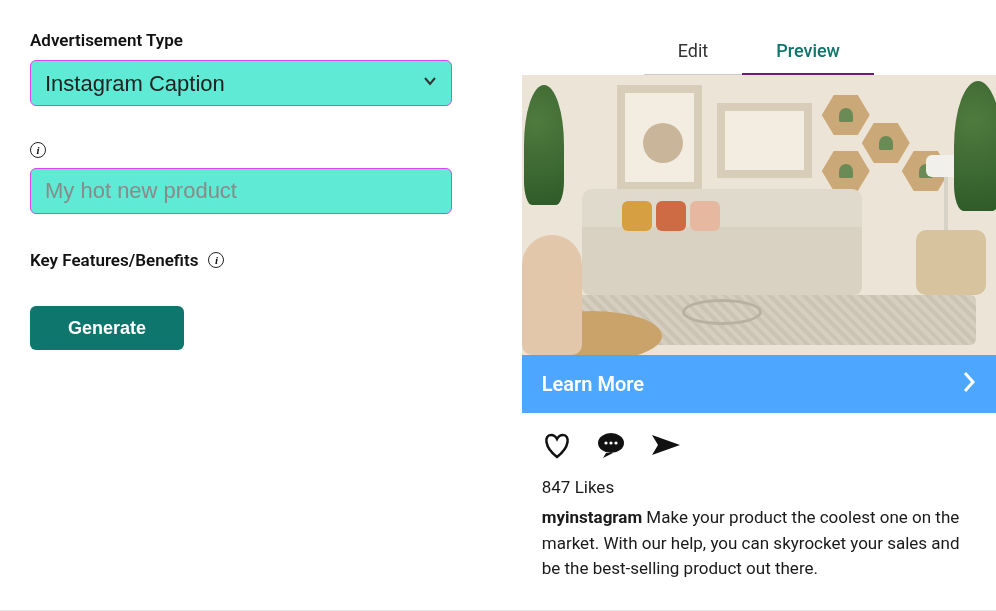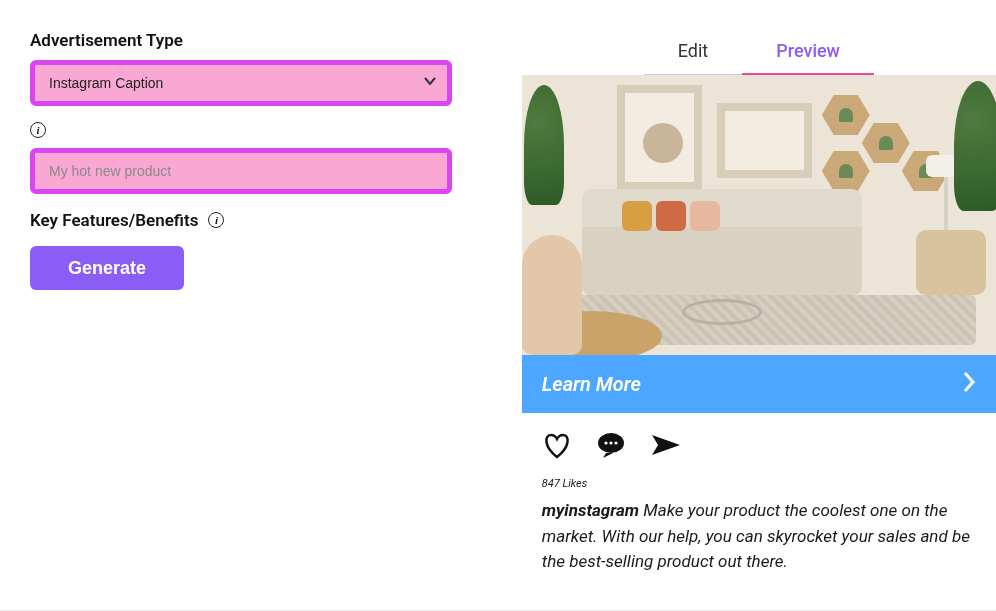--- a/index.html
+++ b/index.html
@@ -14,56 +14,56 @@
 .page {
   display: flex;
   padding: 30px 0 0 30px;
   gap: 40px;
   border-bottom: 1px solid #e5e5e5;
   height: 611px;
 }
 .left-col { width: 450px; }
 .right-col { width: 506px; margin-left: 30px; }
 
-.form-group { margin-bottom: 16px; }
+.form-group { margin-bottom: 36px; }
 .form-label {
   font-size: 17px;
   font-weight: 600;
   color: #111;
   display: flex;
   align-items: center;
   gap: 10px;
   margin-bottom: 10px;
 }
 .info-circle {
   display:inline-flex; align-items:center; justify-content:center;
   width:16px; height:16px; border:1.5px solid #222; border-radius:50%;
   font-size:11px; font-family: Georgia, serif; font-style: italic; font-weight:600;
   line-height:1;
 }
 .select-wrap { position: relative; }
 select.form-control, input.form-control {
   width: 100%;
   height: 46px;
-  border: 5px solid #d946ef;
+  border: 1px solid #d946ef;
   border-radius: 6px;
   padding: 0 14px;
-  font-size: 14px;
-  background: #f9a8d4;
+  font-size: 22px;
+  background: #5eead4;
   color: #222;
   appearance: none;
   outline: none;
 }
 input.form-control::placeholder { color: #8a8a8a; }
 .chev-down {
   position: absolute; right: 14px; top: 50%; transform: translateY(-50%);
   pointer-events: none;
 }
 .btn-primary {
-  background: #8b5cf6;
+  background: #0f766e;
   color: #fff;
   border: none;
   border-radius: 6px;
   height: 44px;
   padding: 12px 38px;
   font-size: 18px;
   font-weight: 600;
   cursor: pointer;
 }
 
@@ -74,26 +74,26 @@
   margin-bottom: 0;
 }
 .tab {
   padding: 10px 34px 12px;
   font-size: 18px;
   color: #333;
   cursor: pointer;
   border-bottom: 1px solid #ccc;
 }
 .tab.active {
-  color: #8b5cf6;
+  color: #0f766e;
   font-weight: 500;
-  border-bottom: 2px solid #ec4899;
-}
-
-.preview-card { width: 100%; font-style: italic; }
+  border-bottom: 2px solid #701a75;
+}
+
+.preview-card { width: 100%; }
 .preview-image {
   width: 100%;
   height: 280px;
   background: linear-gradient(180deg, #efe9dc 0%, #e7e0d1 45%, #d9d1c2 100%);
   position: relative;
   overflow: hidden;
 }
 
 .wall { position:absolute; inset:0; background:#ece5d7; }
 .frame { position:absolute; background:#f3ece0; border:8px solid #d7cdb9; }
@@ -133,21 +133,21 @@
   padding: 0 20px;
   font-size: 20px;
   font-weight: 600;
 }
 .action-row {
   display: flex;
   gap: 24px;
   padding: 18px 20px 10px;
   align-items: center;
 }
-.likes-row { padding: 4px 20px 6px; font-size: 11px; }
+.likes-row { padding: 4px 20px 6px; font-size: 17px; }
 .caption-row {
   padding: 2px 20px 20px;
   font-size: 17px;
   line-height: 1.5;
 }
 .caption-row .user { font-weight: 700; margin-top: 16px; }
 </style>
 </head>
 <body>
 

